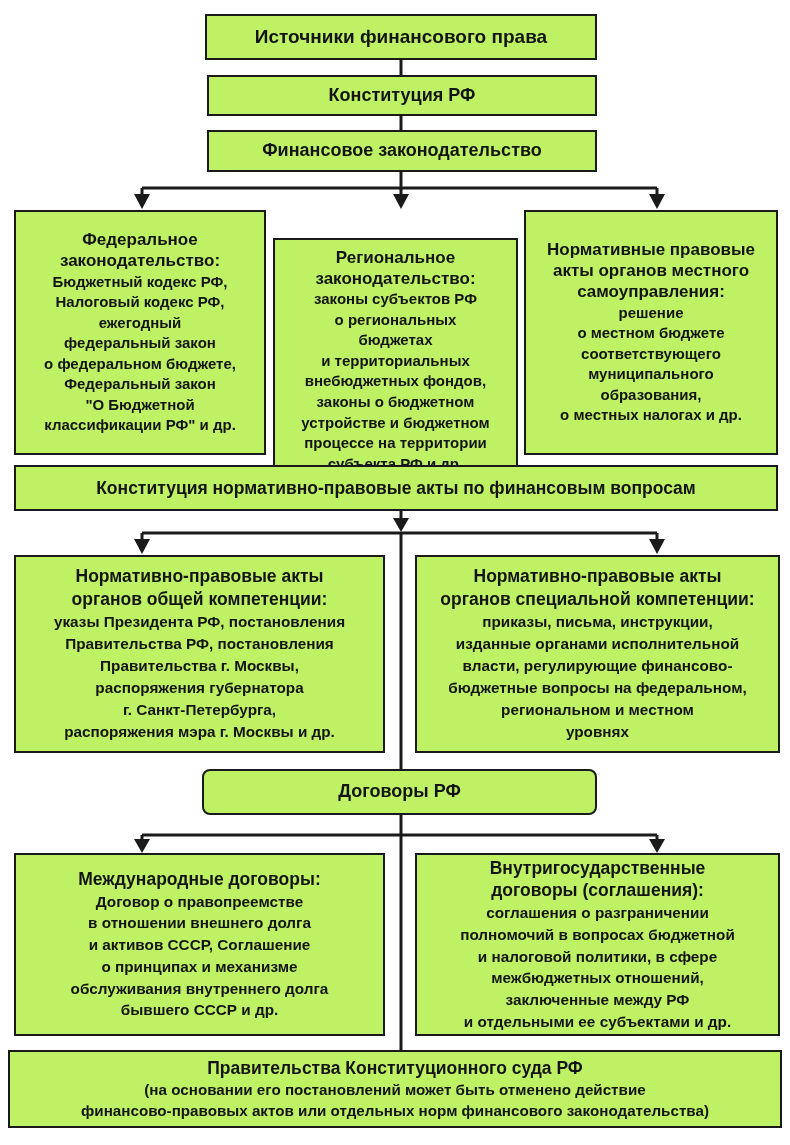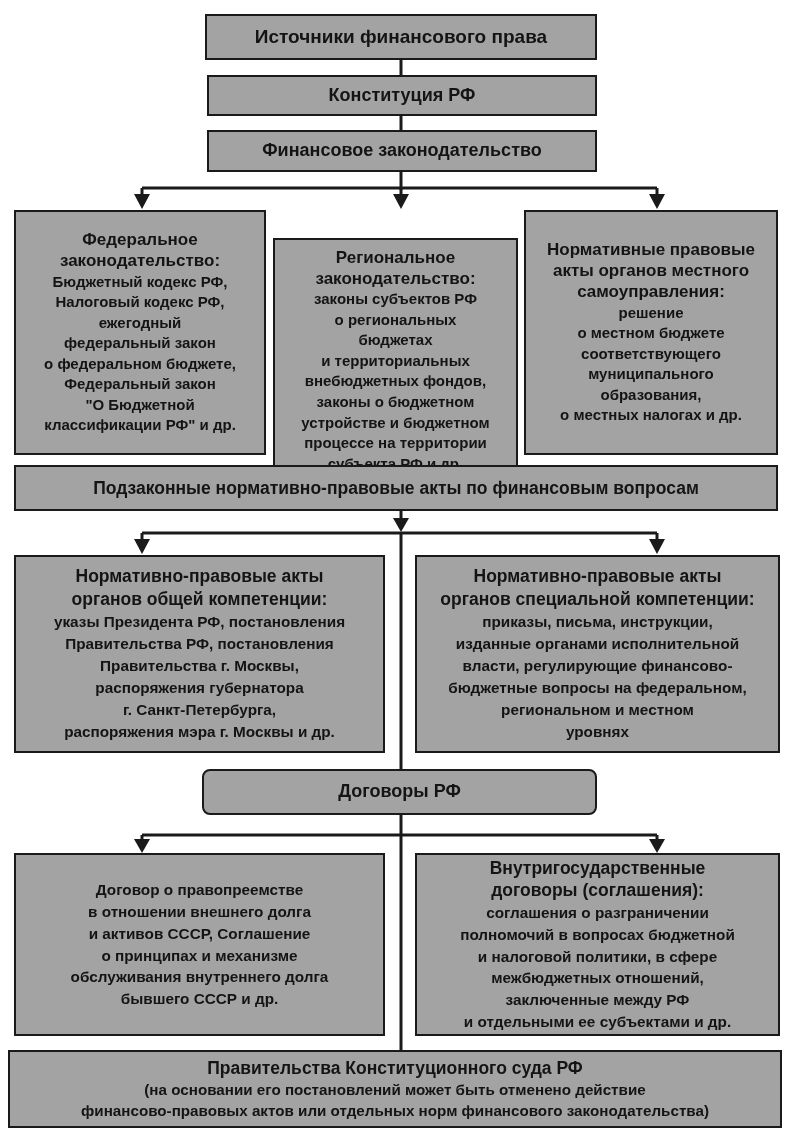--- a/index.html
+++ b/index.html
@@ -3,21 +3,21 @@
 <meta charset="utf-8">
 <style>
   html,body{margin:0;padding:0;background:#ffffff;}
   .page{
     position:relative;width:790px;height:1145px;background:#ffffff;
     font-family:"Liberation Sans","DejaVu Sans",sans-serif;color:#141414;
     overflow:hidden;
   }
   .node{
     position:absolute;box-sizing:border-box;border:2.5px solid #1a1a1a;
-    background:#a3a3a3;display:flex;flex-direction:column;
+    background:#bef264;display:flex;flex-direction:column;
     align-items:center;justify-content:center;text-align:center;
     padding:2px 8px;z-index:2;
   }
   .node .h{white-space:pre-line;font-weight:bold;}
   .node .b{white-space:pre-line;font-weight:bold;}
   
   .banner .h{font-size:18px;line-height:1.2;}
   #n-root .h{font-size:19px;}
   #n-band .h{font-size:17.5px;}
   
@@ -119,21 +119,21 @@
 самоуправления:</span>
     <span class="b">решение
 о местном бюджете
 соответствующего
 муниципального
 образования,
 о местных налогах и др.</span>
   </div>
 
   <div class="node banner" id="n-band" style="left:14px;top:465px;width:764px;height:46px;">
-    <span class="h">Подзаконные нормативно-правовые акты по финансовым вопросам</span>
+    <span class="h">Конституция нормативно-правовые акты по финансовым вопросам</span>
   </div>
 
   <div class="node t2" style="left:14px;top:555px;width:371px;height:198px;">
     <span class="h">Нормативно-правовые акты
 органов общей компетенции:</span>
     <span class="b">указы Президента РФ, постановления
 Правительства РФ, постановления
 Правительства г. Москвы,
 распоряжения губернатора
 г. Санкт-Петербурга,
@@ -149,20 +149,21 @@
 бюджетные вопросы на федеральном,
 региональном и местном
 уровнях</span>
   </div>
 
   <div class="node banner" style="left:202px;top:769px;width:395px;height:46px;border-radius:8px;">
     <span class="h">Договоры РФ</span>
   </div>
 
   <div class="node t3" style="left:14px;top:853px;width:371px;height:183px;">
+    <span class="h">Международные договоры:</span>
     <span class="b">Договор о правопреемстве
 в отношении внешнего долга
 и активов СССР, Соглашение
 о принципах и механизме
 обслуживания внутреннего долга
 бывшего СССР и др.</span>
   </div>
 
   <div class="node t3" style="left:415px;top:853px;width:365px;height:183px;">
     <span class="h">Внутригосударственные

